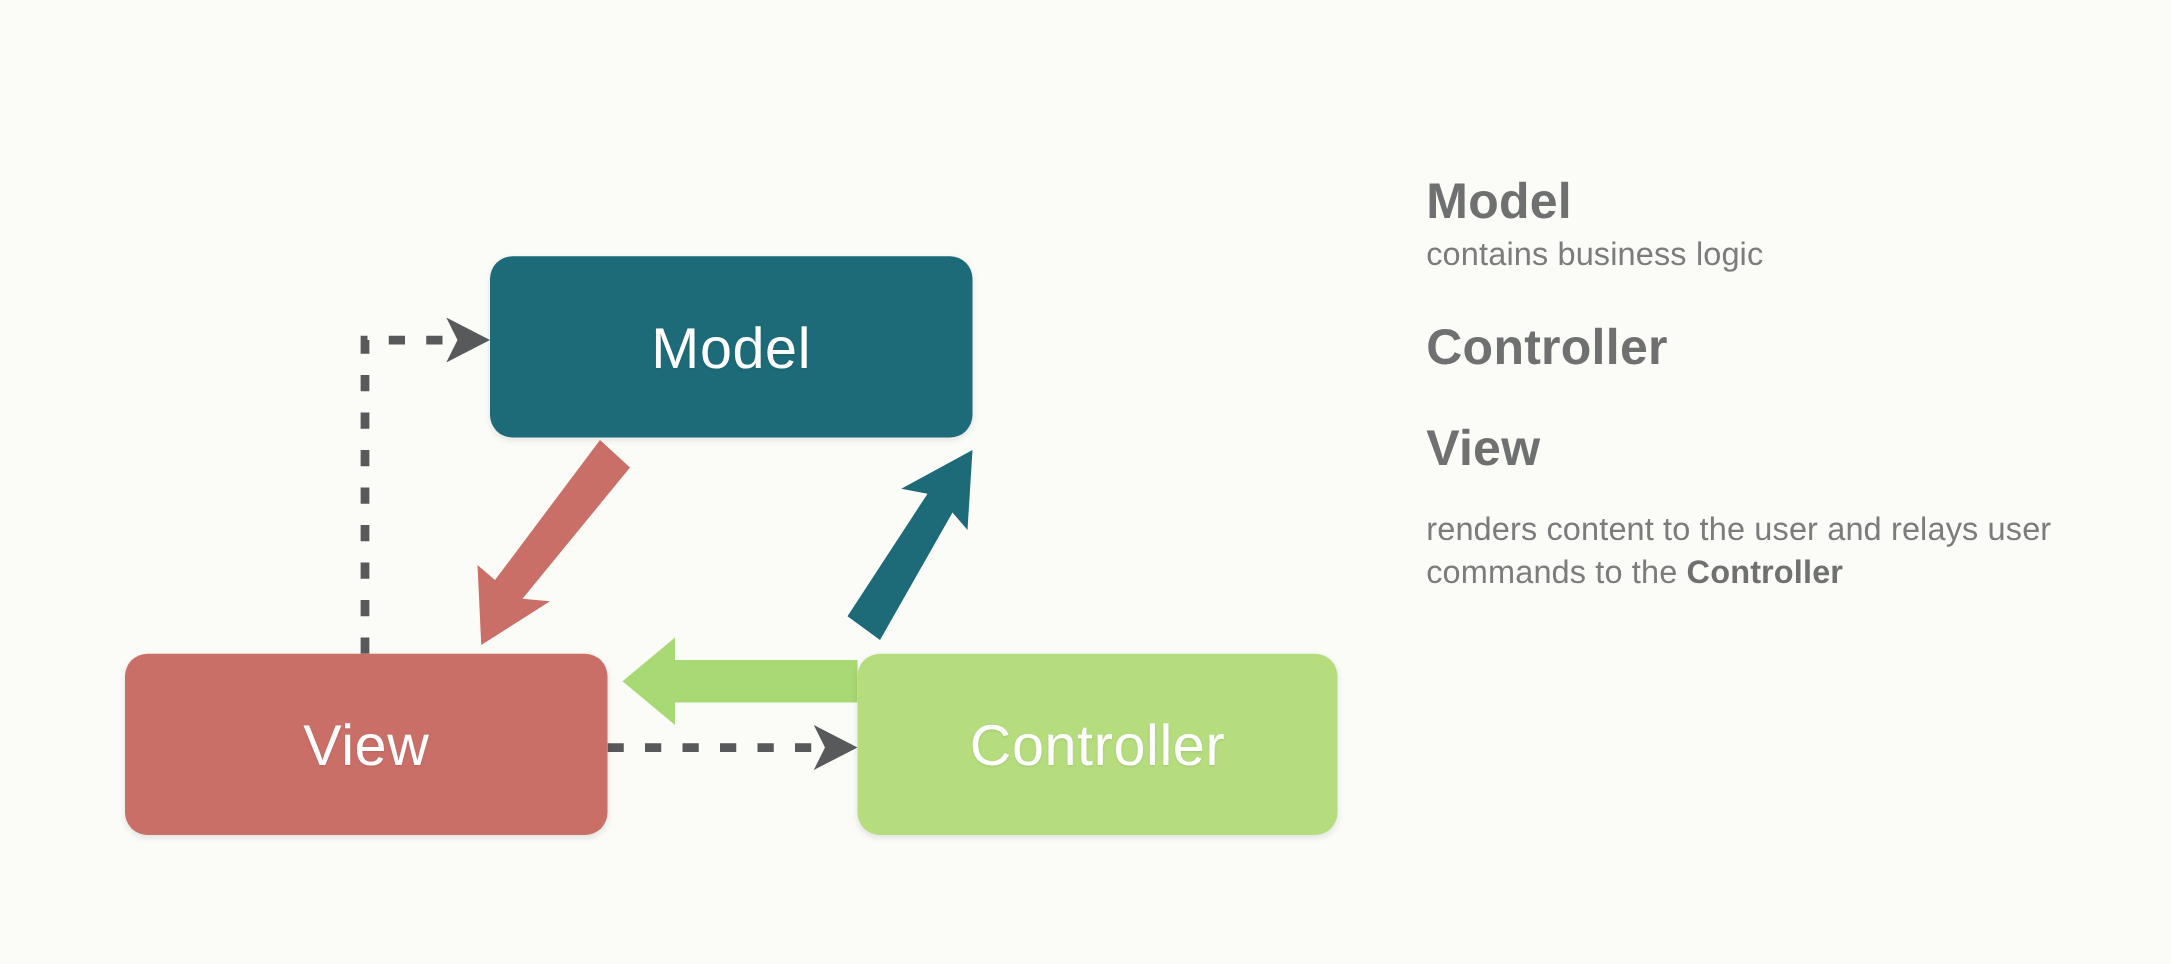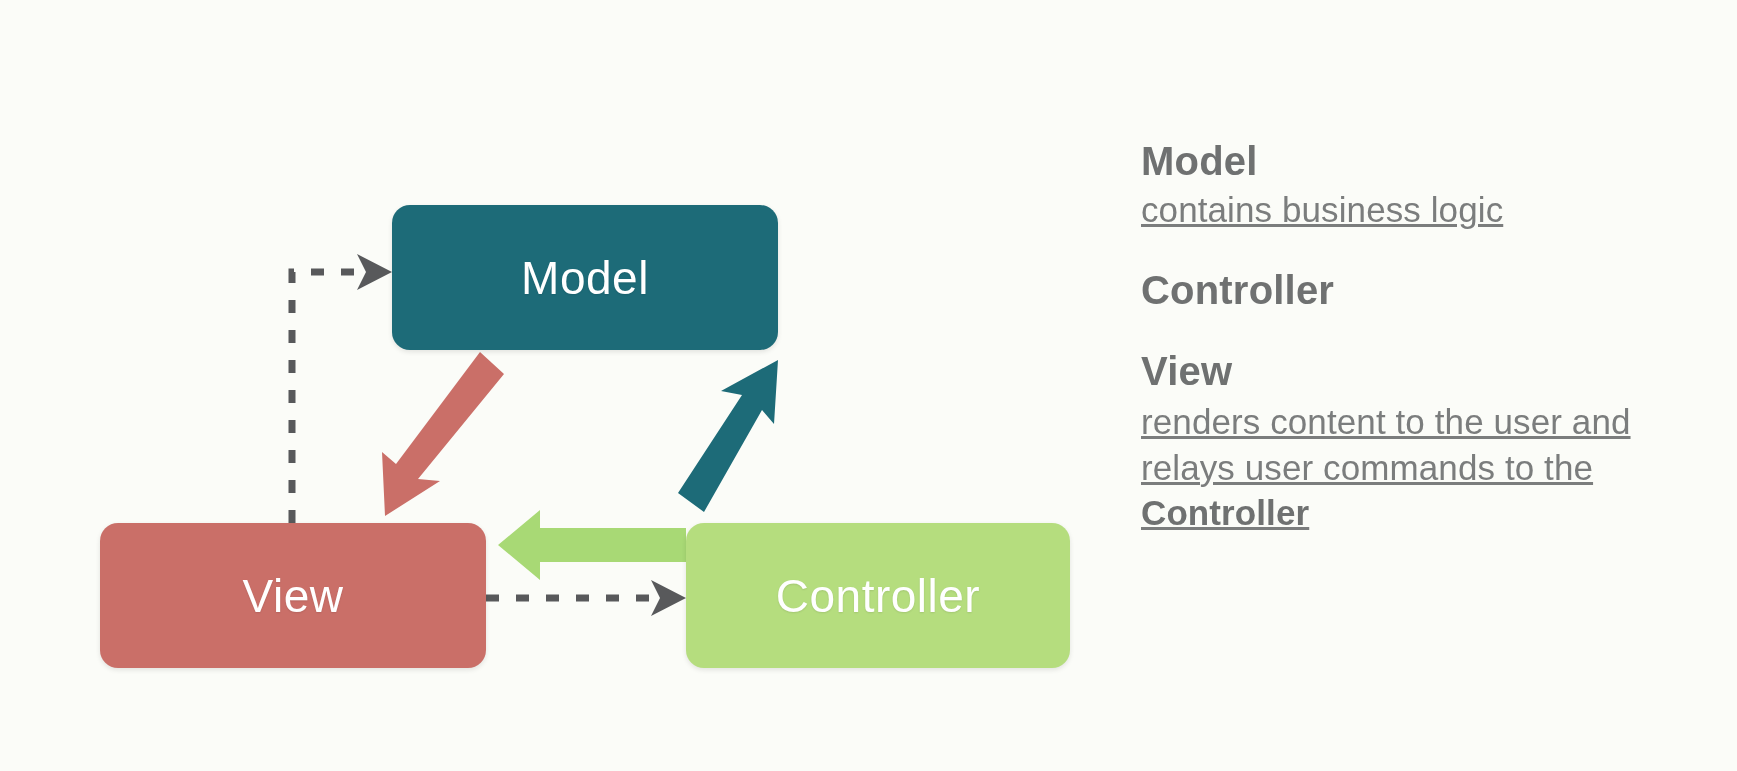--- a/index.html
+++ b/index.html
@@ -86,34 +86,33 @@
   .legend-entry:last-child { margin-bottom: 0; }
 
   .legend-term {
     font-size: 40px;
     font-weight: bold;
     color: #6f7171;
     line-height: 1.18;
     letter-spacing: 0.2px;
   }
   .legend-desc {
-    font-size: 35px;
+    font-size: 26px;
     font-weight: 400;
     color: #7b7d7d;
     line-height: 1.30;
     letter-spacing: 0.1px;
     margin-top: 2px;
-    text-decoration: underline;
   }
   .legend-desc b {
     font-weight: bold;
     color: #6f7171;
   }
   #legend-entry-view .legend-desc {
-    margin-top: 4px;
+    margin-top: 24px;
   }
 </style>
 </head>
 <body style="background: rgb(251, 252, 248);">
 
 <div id="diagram-stage">
 
   <svg id="diagram-svg" width="1100" height="771" viewBox="0 0 1100 771">
 
     <g>

